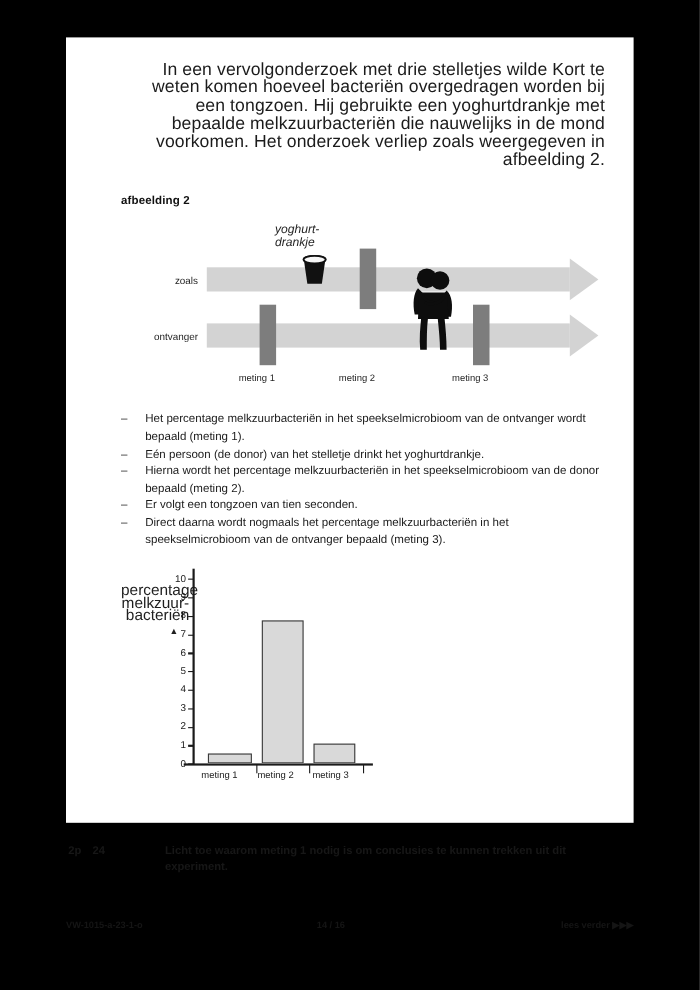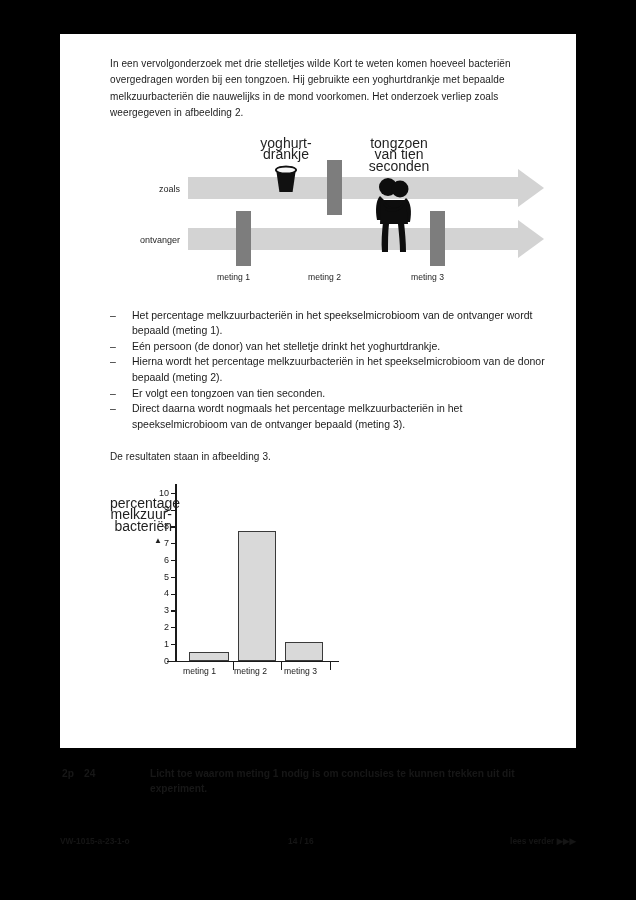--- a/index.html
+++ b/index.html
@@ -27,26 +27,27 @@
     box-sizing: border-box;
   }
   #sheet-inner {
     position: absolute;
     left: 50px;
     top: 12px;
     width: 450px;
   }
 
   .para {
-    font-size: 10px;
+    font-size: 16px;
     line-height: 16.4px;
     color: #1b1b1b;
     letter-spacing: 0.1px;
     margin: 0;
     width: 440px;
+    text-align: right;
   }
 
   .fig-title {
     font-size: 10.5px;
     font-weight: bold;
     color: #111;
     margin: 0;
     letter-spacing: 0.1px;
   }
 
@@ -82,25 +83,25 @@
     background: #7d7d7d;
   }
   .meas-label {
     position: absolute;
     font-size: 8.6px;
     color: #1f1f1f;
     white-space: nowrap;
   }
   .anno {
     position: absolute;
-    font-size: 14px;
+    font-size: 11px;
     line-height: 11.5px;
     color: #1f1f1f;
-    text-align: center;
     white-space: nowrap;
+    font-style: italic;
   }
 
   
   #bullets {
     width: 442px;
   }
   .bullet-row {
     display: flex;
     font-size: 10.5px;
     line-height: 15.6px;
@@ -243,33 +244,29 @@
   #footer-right { position: absolute; right: 0;  top: 0; }
 </style>
 </head>
 <body>
 
 <div id="sheet">
   <div id="sheet-inner">
 
     <p class="para" style="margin-top:10px;">In een vervolgonderzoek met drie stelletjes wilde Kort te weten komen hoeveel bacteriën overgedragen worden bij een tongzoen. Hij gebruikte een yoghurtdrankje met bepaalde melkzuurbacteriën die nauwelijks in de mond voorkomen. Het onderzoek verliep zoals weergegeven in afbeelding 2.</p>
 
+    <p class="fig-title" style="margin-top:22px;">afbeelding 2</p>
 
     <div id="fig2">
 
       <div class="anno" style="left:140px; top:16px; width:72px;">
         <div>yoghurt-</div>
         <div>drankje</div>
       </div>
 
-      <div class="anno" style="left:250px; top:16px; width:78px;">
-        <div>tongzoen</div>
-        <div>van tien</div>
-        <div>seconden</div>
-      </div>
 
       <div class="lane-label" style="left:0px; top:62px;">zoals</div>
 
       <div class="arrow-bar" style="left:78px; top:55px; width:330px;"></div>
       <div class="arrow-head" style="left:408px; top:47px;"></div>
 
       <div class="meas-bar" style="left:217px; top:38px; height:55px;"></div>
 
       <div style="position:absolute; left:163px; top:42px; width:26px; height:30px;">
         <svg width="26" height="30" viewBox="0 0 26 30">
@@ -324,21 +321,20 @@
       <div class="bullet-row">
         <span class="bullet-dash">–</span>
         <span class="bullet-text">Er volgt een tongzoen van tien seconden.</span>
       </div>
       <div class="bullet-row">
         <span class="bullet-dash">–</span>
         <span class="bullet-text">Direct daarna wordt nogmaals het percentage melkzuurbacteriën in het speekselmicrobioom van de ontvanger bepaald (meting 3).</span>
       </div>
     </div>
 
-    <p class="para" style="margin-top:17px;">De resultaten staan in afbeelding 3.</p>
 
 
     <div id="fig3">
 
       <div id="ytitle">
         <div>percentage</div>
         <div>melkzuur-</div>
         <div>bacteriën</div>
       </div>
       <div id="ytitle-arrow">▲</div>

